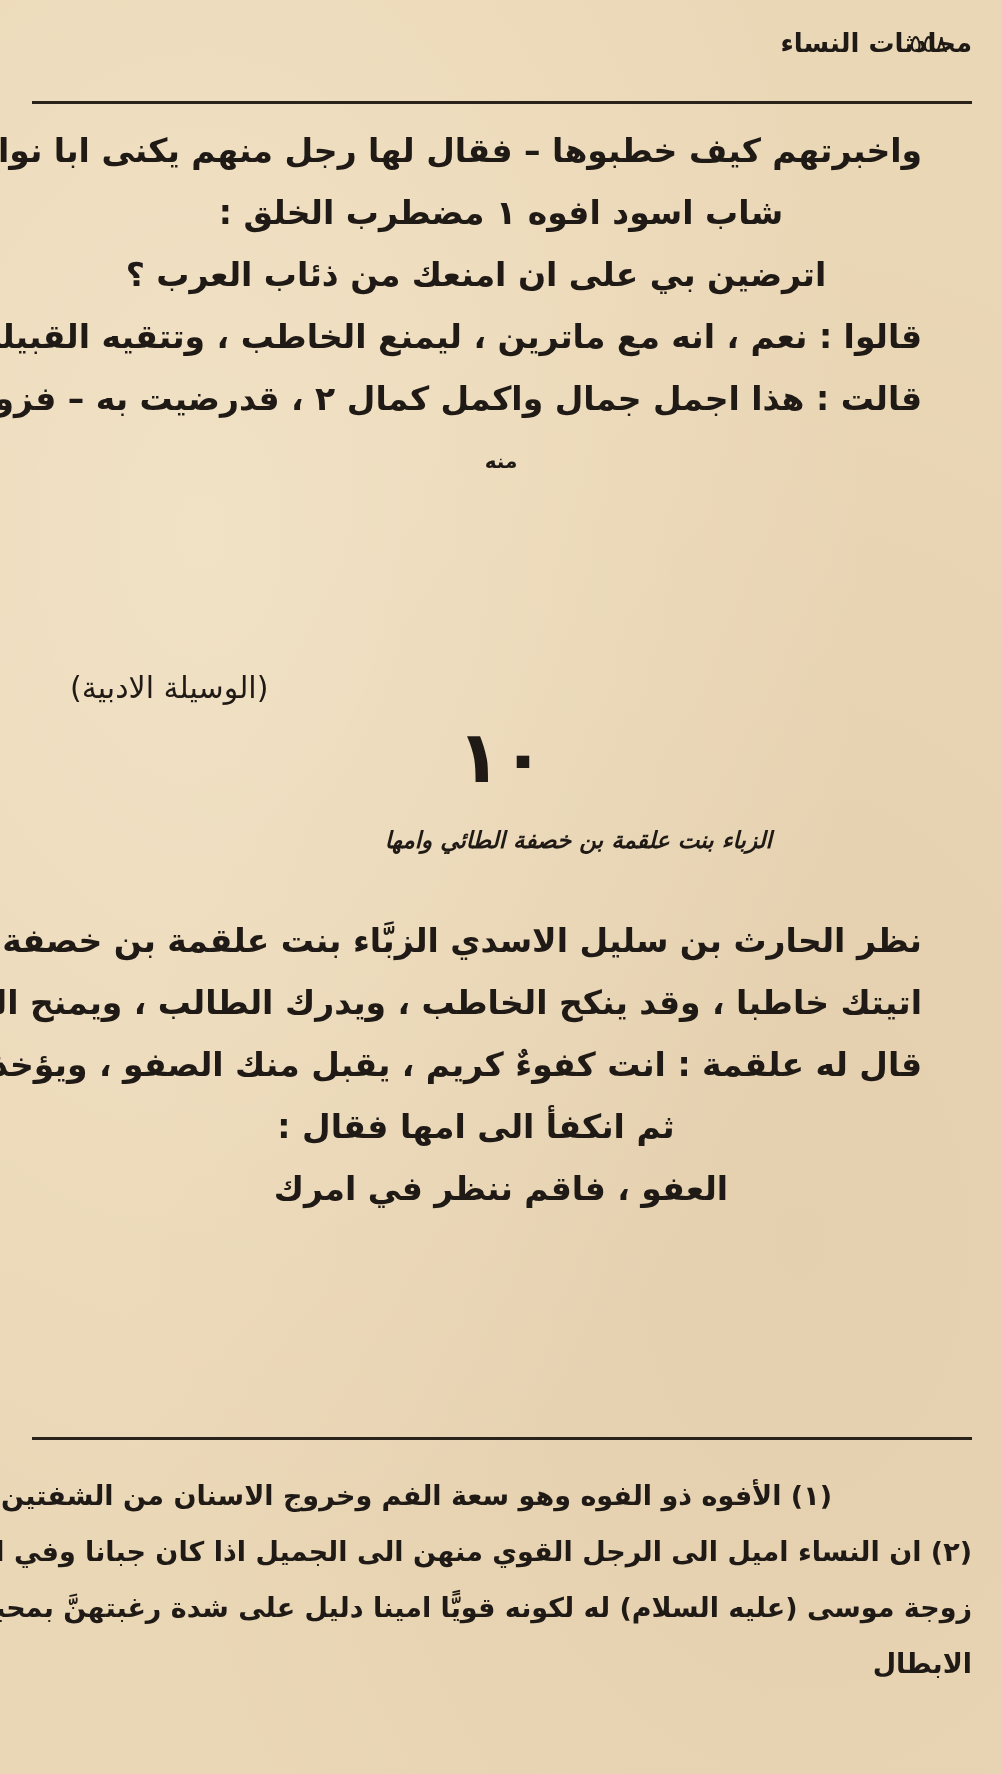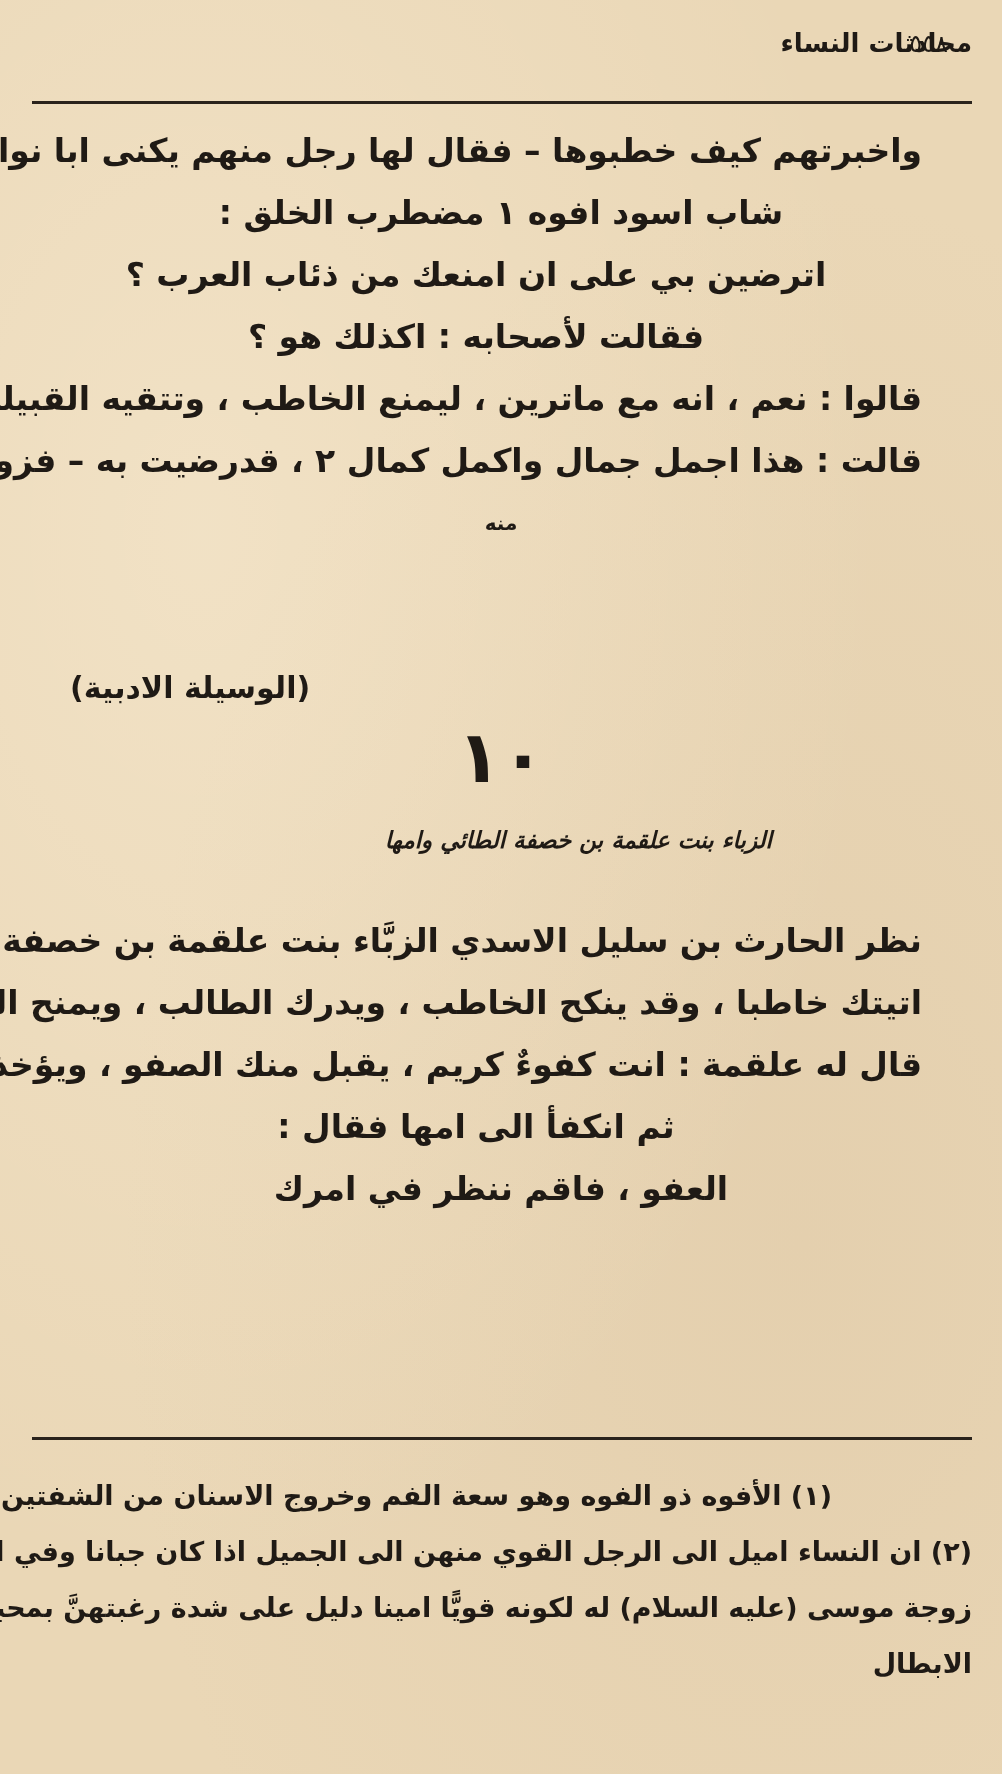--- a/index.html
+++ b/index.html
@@ -79,21 +79,21 @@
     text-align-last: justify;
   }
   .line.indent { padding-right: 50px; }
 
   .block-1 { top: 120px; }
   .source-ref {
     position: absolute;
     top: 670px;
     left: 70px;
     font-size: 30px;
-    font-weight: bold;
+    font-weight: normal;
     direction: rtl;
   }
   .section-number {
     position: absolute;
     top: 715px;
     left: 0; right: 0;
     text-align: center;
     font-size: 72px;
     font-weight: bold;
     direction: ltr;
@@ -131,21 +131,20 @@
   <div class="running-header">
     <div class="header-title">محادثات النساء</div>
     <div class="page-number">٥٥٨</div>
   </div>
   <div class="rule top"></div>
 
   <div class="body-text block-1">
     <span class="line justify indent">واخبرتهم كيف خطبوها – فقال لها رجل منهم يكنى ابا نواس</span>
     <span class="line">شاب اسود افوه ١ مضطرب الخلق :</span>
     <span class="line indent">اترضين بي على ان امنعك من ذئاب العرب ؟</span>
-    <span class="line indent">فقالت لأصحابه : اكذلك هو ؟</span>
     <span class="line indent">قالوا : نعم ، انه مع ماترين ، ليمنع الخاطب ، وتتقيه القبيلة</span>
     <span class="line indent">قالت : هذا اجمل جمال واكمل كمال ٢ ، قدرضيت به – فزوجوها</span>
     <span class="line" style="font-size:20px;">منه</span>
   </div>
 
   <div class="source-ref">(الوسيلة الادبية)</div>
 
   <div class="section-number">١٠</div>
   <div class="section-title">الزباء بنت علقمة بن خصفة الطائي وامها</div>
 

